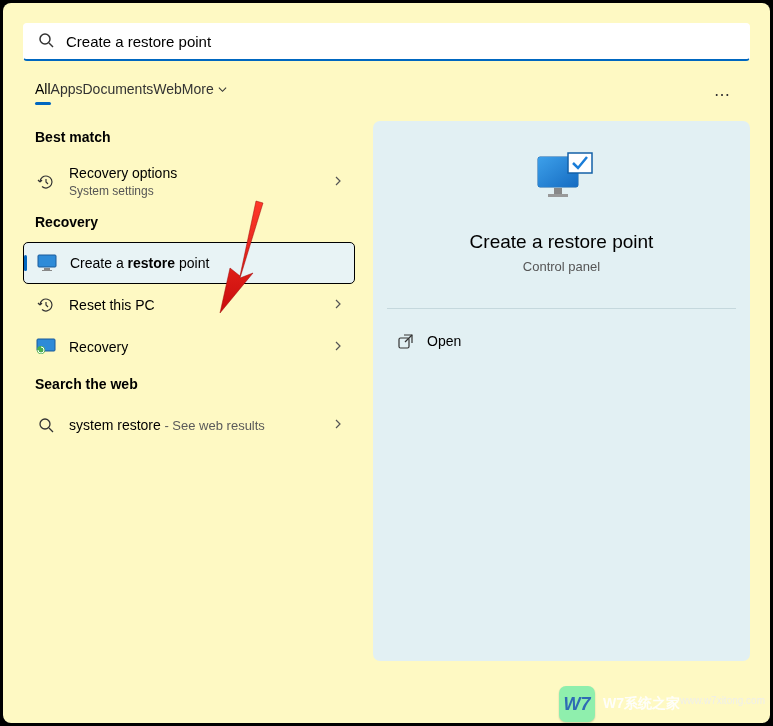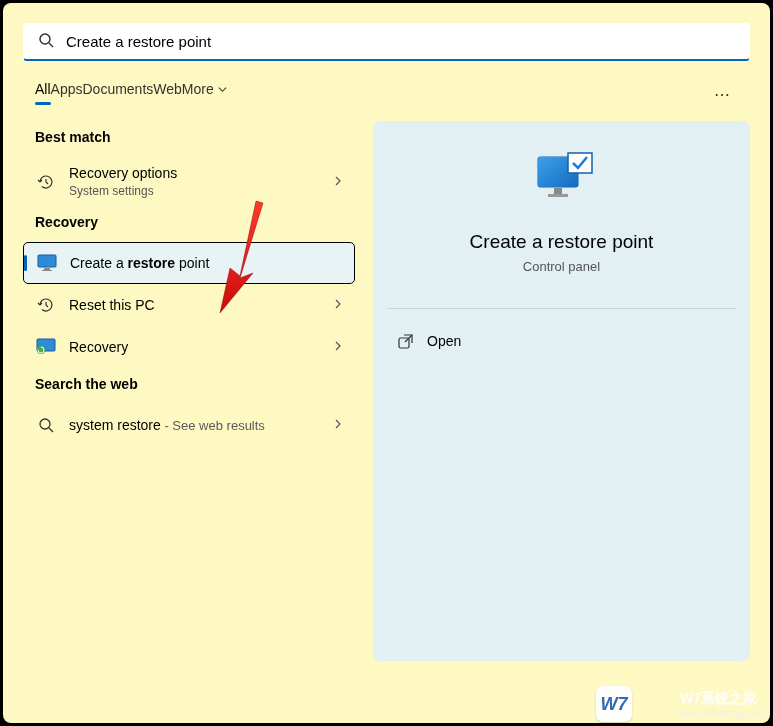--- a/index.html
+++ b/index.html
@@ -27,22 +27,22 @@
     .result-sub { font-size: 12px; color: #555; margin-top: 3px; }
     .chevron { color: #555; font-size: 12px; }
     .preview-icon { display: flex; justify-content: center; margin-bottom: 24px; }
     .preview-title { text-align: center; font-size: 19px; color: #000; margin-bottom: 6px; }
     .preview-subtitle { text-align: center; font-size: 13px; color: #555; margin-bottom: 34px; }
     .preview-divider { border: none; border-top: 1px solid #c5d8dd; margin: 0 0 18px 0; }
     .action-item { display: flex; align-items: center; gap: 14px; padding: 6px 10px; cursor: pointer; }
     .action-icon { width: 16px; height: 16px; display: flex; align-items: center; justify-content: center; }
     .action-label { font-size: 14px; color: #000; }
     .watermark { position: absolute; bottom: 4px; right: 8px; display: flex; align-items: center; gap: 8px; opacity: 0.92; }
-    .wm-badge { background: #ffffff; border-radius: 7px; width: 36px; height: 36px; display: flex; align-items: center; justify-content: center; font-weight: bold; font-style: italic; color: #1e5fb3; font-size: 18px; box-shadow: 0 1px 2px rgba(0,0,0,0.2); }
-    .wm-text { display: flex; flex-direction: column; color: #fff; margin-left: 40px; }
+    .wm-badge { background: #86efac; border-radius: 7px; width: 36px; height: 36px; display: flex; align-items: center; justify-content: center; font-weight: bold; font-style: italic; color: #1e5fb3; font-size: 18px; box-shadow: 0 1px 2px rgba(0,0,0,0.2); }
+    .wm-text { display: flex; color: #fff; }
     .wm-text .l1 { font-size: 14px; font-weight: bold; }
     .wm-text .l2 { font-size: 10px; color: #eee; }
     .arrow-annotation { position: absolute; left: 205px; top: 195px; pointer-events: none; z-index: 50; }
     b.hl { font-weight: 600; }
     .web-suffix { color: #5a5a5a; font-size: 13px; }
   </style>
 </head>
 <body>
 
 <div class="window">

